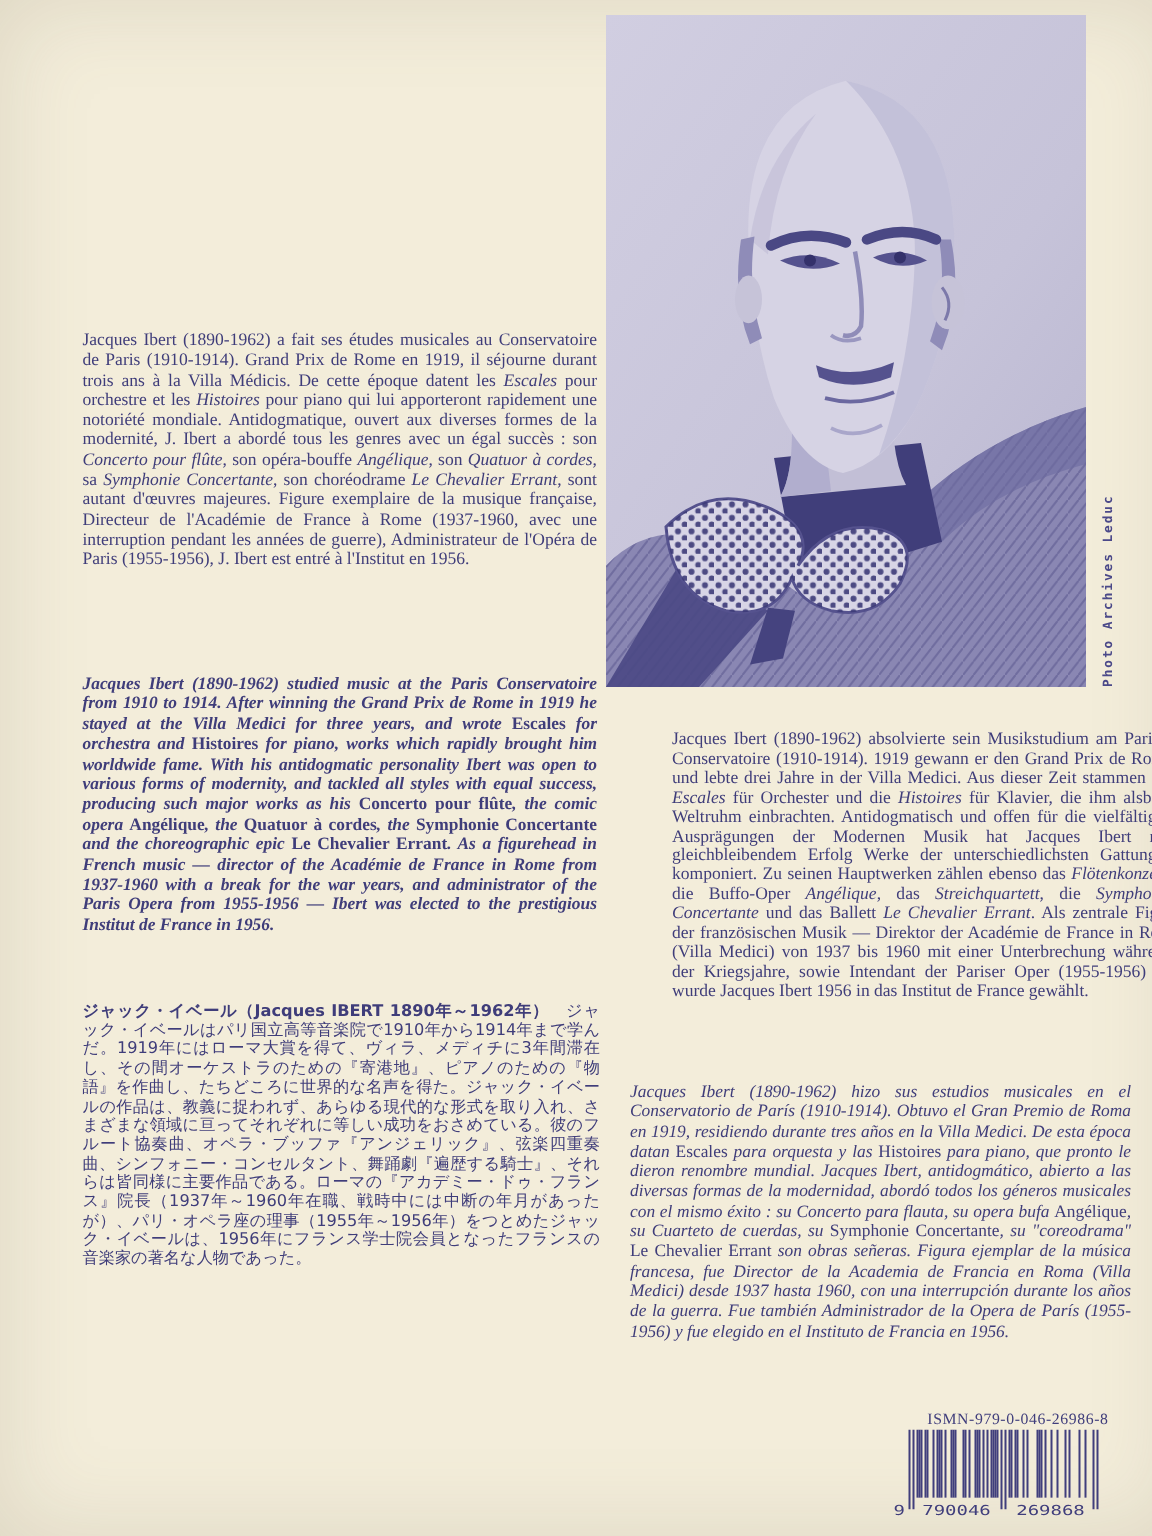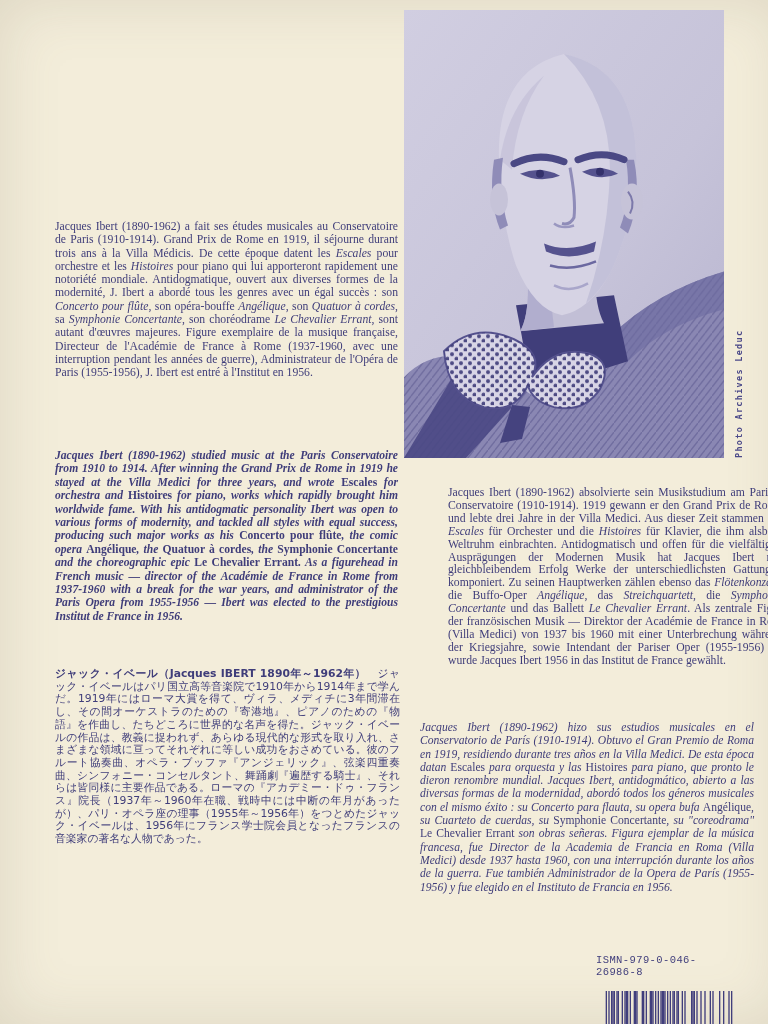--- a/index.html
+++ b/index.html
@@ -16,22 +16,22 @@
   .de{left:404px;top:487px;width:334px;font-size:11.7px;line-height:12.9px;margin-left:44px;}
   .es{left:420px;top:721px;width:334px;font-size:11.6px;line-height:13.3px;font-style:italic;}
   .rm{font-style:normal;}
   i{font-style:italic;}
   .photo{position:absolute;left:404px;top:10px;width:320px;height:448px;}
   .photo svg{display:block;width:320px;height:448px;}
   .credit{position:absolute;left:734px;top:458px;transform-origin:0 0;transform:rotate(-90deg);
           font-family:"DejaVu Sans Mono",monospace;font-size:8.5px;letter-spacing:1.3px;
           color:#4b4989;white-space:nowrap;font-weight:bold;}
   .bc{position:absolute;left:583px;top:941px;width:156px;}
-  .bc .ismn{font-family:Liberation Mono, monospace;font-size:10.5px;letter-spacing:.4px;
-            text-align:left;color:#403e7c;margin:13px;}
+  .bc .ismn{font-family:Liberation Serif, serif;font-size:10.5px;letter-spacing:.4px;
+            text-align:right;color:#403e7c;margin:0;}
   .bc svg{display:block;width:140px;height:58px;margin:1px 0 0 12px;}
   .bcd{font-family:"DejaVu Sans Mono",monospace;font-size:9.5px;fill:#403e7c;}
 </style>
 </head>
 <body>
 
 <div id="page">
 
   <div class="photo">
     <svg viewBox="0 0 320 449" preserveAspectRatio="none">

